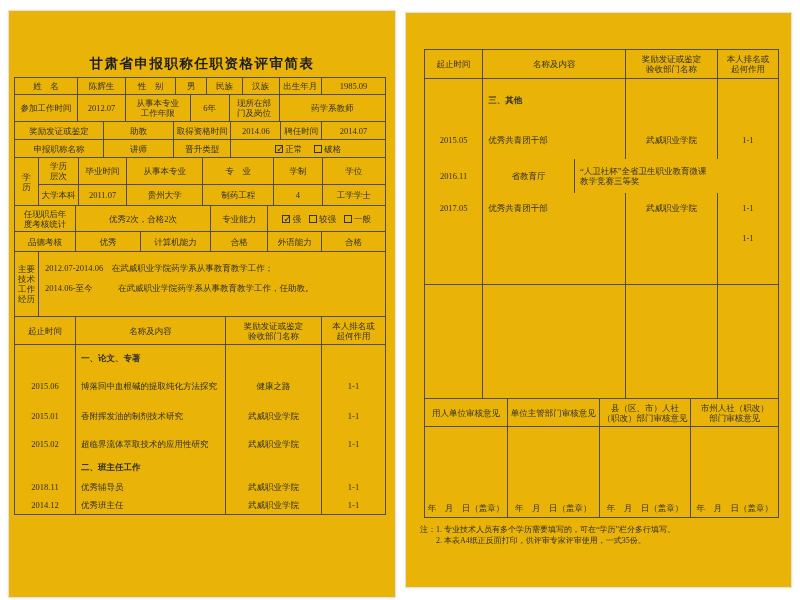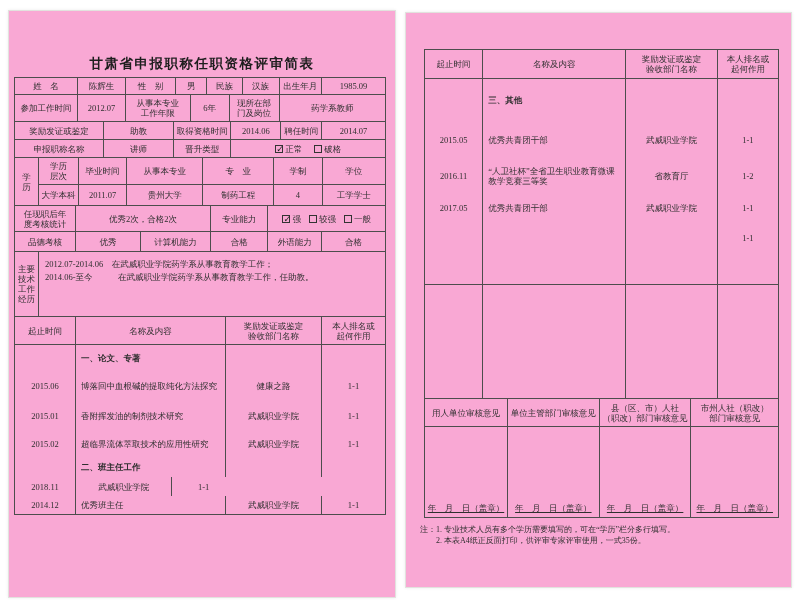--- a/index.html
+++ b/index.html
@@ -1,19 +1,19 @@
 <!DOCTYPE html>
 <html><head>
 <meta charset="utf-8">
 <style>
   html,body{margin:0;padding:0;}
   body{width:800px;height:600px;background:#ffffff;position:relative;overflow:hidden;
        font-family:"Liberation Serif","DejaVu Serif",serif;color:#2f2f2f;}
   *{box-sizing:border-box;}
-  .page{position:absolute;background:#f9a8d4;border:1px solid #e2e2de;box-shadow:0 0 3px rgba(0,0,0,0.08);}
+  .page{position:absolute;background:#eab308;border:1px solid #e2e2de;box-shadow:0 0 3px rgba(0,0,0,0.08);}
   #page1{left:8px;top:10px;width:388px;height:588px;}
   #page2{left:405px;top:12px;width:387px;height:576px;}
   .ptitle{position:absolute;top:44px;left:0;width:100%;text-align:center;font-size:13.5px;
           font-weight:bold;letter-spacing:1.5px;color:#1e1e1e;}
   .stack{position:absolute;border:1px solid #4d4d4d;border-bottom:none;background:transparent;}
   #p1-stack{left:5px;top:66px;width:372px;}
   #p2-stack{left:18px;top:36px;width:355px;}
   .r{display:flex;align-items:stretch;border-bottom:1px solid #4d4d4d;}
   .r.noline{border-bottom:none;}
   .c{border-right:1px solid #4d4d4d;display:flex;align-items:center;justify-content:center;
@@ -24,22 +24,22 @@
   .subcol{display:flex;flex-direction:column;flex:1;}
   .subrow{display:flex;align-items:stretch;border-bottom:1px solid #4d4d4d;}
   .subrow:last-child{border-bottom:none;}
   .band{display:block;text-align:center;font-weight:bold;font-size:8.5px;line-height:16px;
         border-bottom:1px solid #4d4d4d;}
   .vert{font-size:8.5px;line-height:10px;}
   .cbg{display:flex;gap:12px;align-items:center;justify-content:center;flex-wrap:nowrap;}
   .cbo{display:inline-flex;align-items:center;white-space:nowrap;}
   .cbx{display:inline-block;width:8px;height:8px;border:1px solid #333;margin-right:2px;position:relative;flex:none;}
   .cbx.on::after{content:"✓";position:absolute;left:0;top:-2px;font-size:9px;line-height:10px;color:#1e1e1e;}
-  .exp{align-items:flex-start;padding:6px 4px 0 6px;line-height:13px;text-align:left;justify-content:flex-start;}
-  .datecell{align-items:flex-end;padding-bottom:4px;text-decoration:underline;}
+  .exp{align-items:flex-start;padding:6px 4px 0 6px;line-height:20px;text-align:left;justify-content:flex-start;}
+  .datecell{align-items:flex-end;padding-bottom:4px;}
   .notes{position:absolute;left:14px;top:511px;width:365px;font-size:8px;line-height:11px;
          white-space:pre-line;text-align:left;}
 </style>
 </head>
 <body>
 
 <div class="page" id="page1">
   <div class="ptitle">甘肃省申报职称任职资格评审简表</div>
 
   <div class="stack" id="p1-stack">
@@ -190,20 +190,21 @@
       <div class="c" style="width:17%">1-1</div>
     </div>
     <div class="r noline" style="height:20px">
       <div class="c" style="width:16.5%"></div>
       <div class="c left bold" style="width:40.5%">二、班主任工作</div>
       <div class="c" style="width:26%"></div>
       <div class="c" style="width:17%"></div>
     </div>
     <div class="r noline" style="height:19px">
       <div class="c" style="width:16.5%">2018.11</div>
+      <div class="c left" style="width:40.5%">优秀辅导员</div>
       <div class="c" style="width:26%">武威职业学院</div>
       <div class="c" style="width:17%">1-1</div>
     </div>
     <div class="r" style="height:19px">
       <div class="c" style="width:16.5%">2014.12</div>
       <div class="c left" style="width:40.5%">优秀班主任</div>
       <div class="c" style="width:26%">武威职业学院</div>
       <div class="c" style="width:17%">1-1</div>
     </div>
   </div>
@@ -228,24 +229,23 @@
       <div class="c" style="width:17%"></div>
     </div>
     <div class="r noline" style="height:38px">
       <div class="c" style="width:16.5%">2015.05</div>
       <div class="c left" style="width:40.5%">优秀共青团干部</div>
       <div class="c" style="width:26%">武威职业学院</div>
       <div class="c" style="width:17%">1-1</div>
     </div>
     <div class="r noline" style="height:34px">
       <div class="c" style="width:16.5%">2016.11</div>
+      <div class="c" style="width:26%">省教育厅</div>
       <div class="c left" style="width:40.5%">“人卫社杯”全省卫生职业教育微课
 教学竞赛三等奖</div>
-      <div class="c" style="width:26%">省教育厅</div>
-      <div class="c" style="width:17%">1-2</div>
     </div>
     <div class="r noline" style="height:30px">
       <div class="c" style="width:16.5%">2017.05</div>
       <div class="c left" style="width:40.5%">优秀共青团干部</div>
       <div class="c" style="width:26%">武威职业学院</div>
       <div class="c" style="width:17%">1-1</div>
     </div>
     <div class="r noline" style="height:30px">
       <div class="c" style="width:16.5%"></div>
       <div class="c left" style="width:40.5%"></div>

